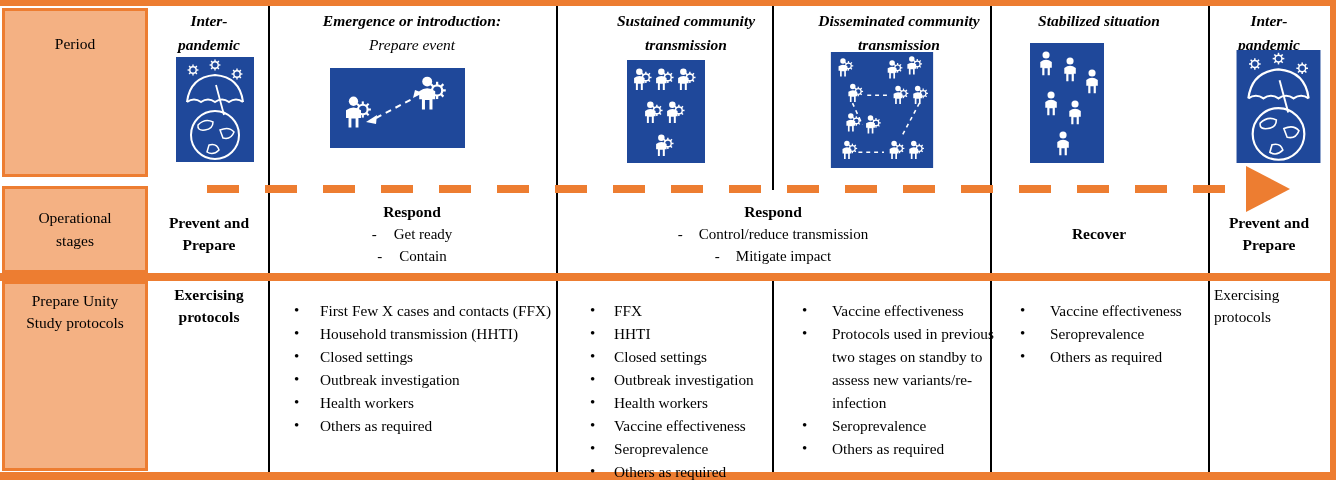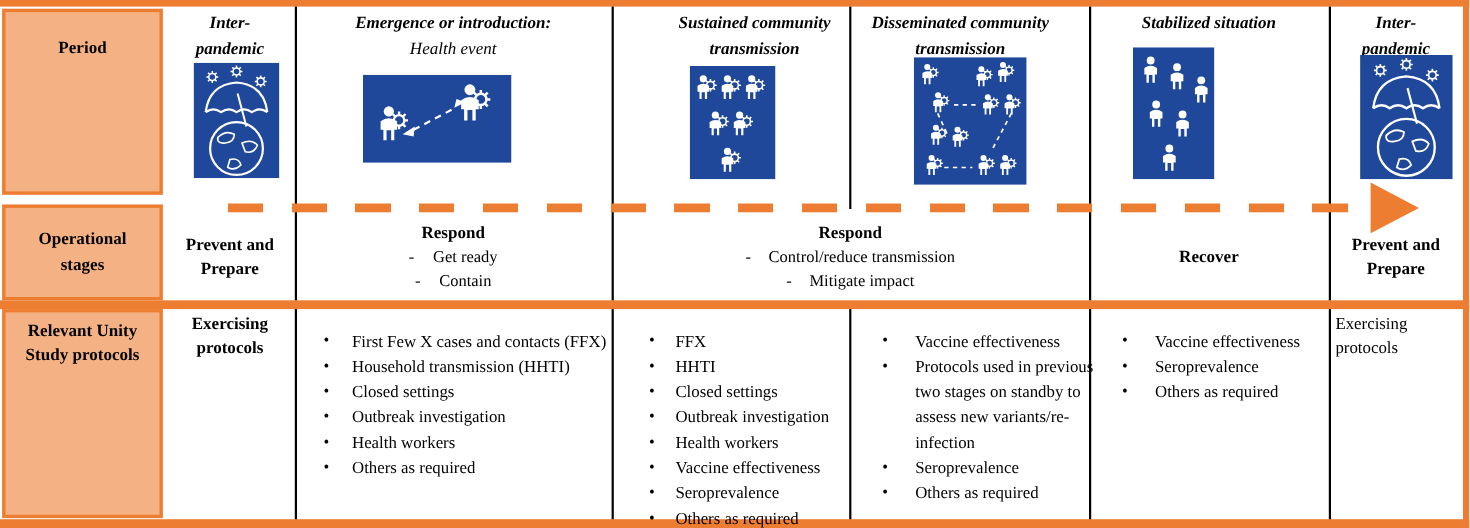--- a/index.html
+++ b/index.html
@@ -11,37 +11,37 @@
   .obar{position:absolute;background:#ED7D31;}
   .bar-top{left:0;top:0;width:1336px;height:6px;}
   .bar-mid{left:0;top:273px;width:1336px;height:8px;}
   .bar-bottom{left:0;top:472px;width:1336px;height:8px;}
   .bar-right{left:1330px;top:0;width:6px;height:480px;}
   
   .ocell{
     position:absolute;left:2px;width:146px;background:#F4B183;
     border:3px solid #ED7D31;box-sizing:border-box;
     display:flex;justify-content:center;text-align:center;
-    font-weight:bold;font-size:15.5px;line-height:1.45;
+    font-weight:normal;font-size:15.5px;line-height:1.45;
   }
   .ocell-period{top:8px;height:169px;align-items:flex-start;padding-top:22px;}
   .ocell-stages{top:186px;height:87px;align-items:center;padding:0 14px;}
   .ocell-protocols{top:281px;height:190px;align-items:flex-start;padding:6px 14px 0;}
   
   .vline{position:absolute;width:1.6px;background:#000;}
   
   .phead{
     position:absolute;top:9px;text-align:center;font-weight:bold;
     font-size:15.5px;line-height:24px;font-style:italic;
   }
   .phead .regular{font-weight:normal;}
   .ph1{left:150px;width:118px;}
   .ph2{left:268px;width:288px;}
   .ph3{left:556px;width:260px;}
-  .ph4{left:772px;width:202px;}
+  .ph4{left:772px;width:202px;padding-left:26px;}
   .ph5{left:990px;width:218px;}
   .ph6{left:1208px;width:122px;}
   
   .icon{position:absolute;}
   .i1{left:176px;top:57px;width:78px;height:105px;}
   .i2{left:330px;top:68px;width:135px;height:80px;}
   .i3{left:627px;top:60px;width:78px;height:103px;}
   .i4{left:830px;top:52px;width:104px;height:116px;}
   .i5{left:1030px;top:43px;width:74px;height:120px;}
   .i6{left:1235px;top:50px;width:87px;height:113px;}
@@ -135,42 +135,42 @@
   <div class="obar bar-bottom"></div>
   <div class="obar bar-right"></div>
 
   <div class="ocell ocell-period">
     <span>Period</span>
   </div>
   <div class="ocell ocell-stages">
     <span>Operational stages</span>
   </div>
   <div class="ocell ocell-protocols">
-    <span>Relevant Unity Study protocols</span>
+    <span>Prepare Unity Study protocols</span>
   </div>
 
   <div class="vline" style="left:268px;top:6px;height:267px;"></div>
   <div class="vline" style="left:556px;top:6px;height:267px;"></div>
   <div class="vline" style="left:772px;top:6px;height:184px;"></div>
   <div class="vline" style="left:990px;top:6px;height:267px;"></div>
   <div class="vline" style="left:1208px;top:6px;height:267px;"></div>
 
   <div class="vline" style="left:268px;top:281px;height:191px;"></div>
   <div class="vline" style="left:556px;top:281px;height:191px;"></div>
   <div class="vline" style="left:772px;top:281px;height:191px;"></div>
   <div class="vline" style="left:990px;top:281px;height:191px;"></div>
   <div class="vline" style="left:1208px;top:281px;height:191px;"></div>
 
   <div class="phead ph1">
     <div>Inter-</div>
     <div>pandemic</div>
   </div>
   <div class="phead ph2">
     <div>Emergence or introduction:</div>
-    <div class="regular">Health event</div>
+    <div class="regular">Prepare event</div>
   </div>
   <div class="phead ph3">
     <div>Sustained community</div>
     <div>transmission</div>
   </div>
   <div class="phead ph4">
     <div>Disseminated community</div>
     <div>transmission</div>
   </div>
   <div class="phead ph5">

